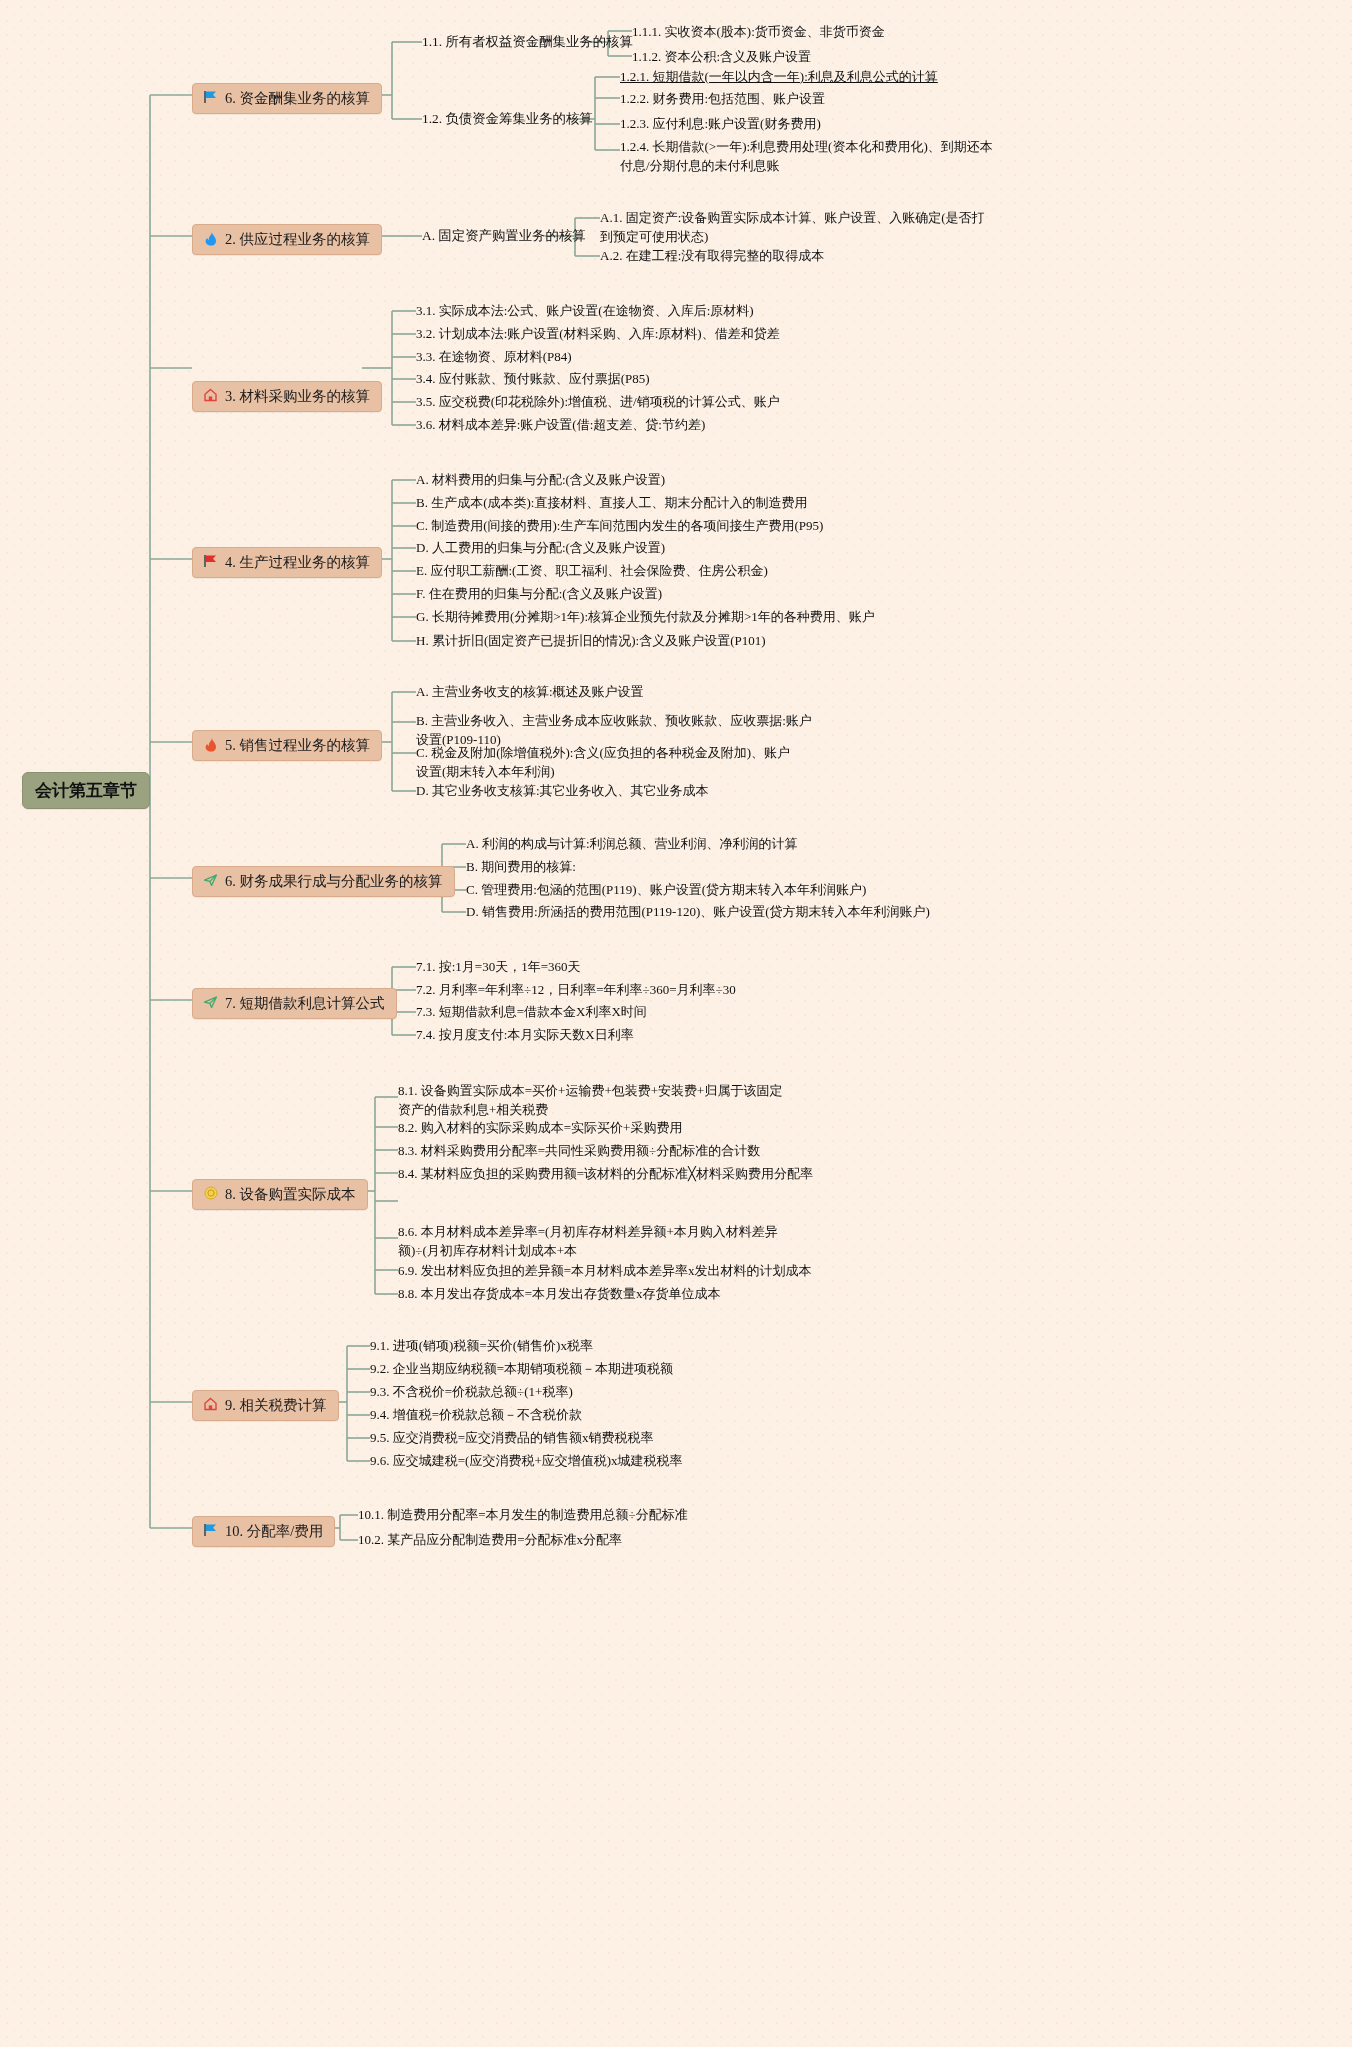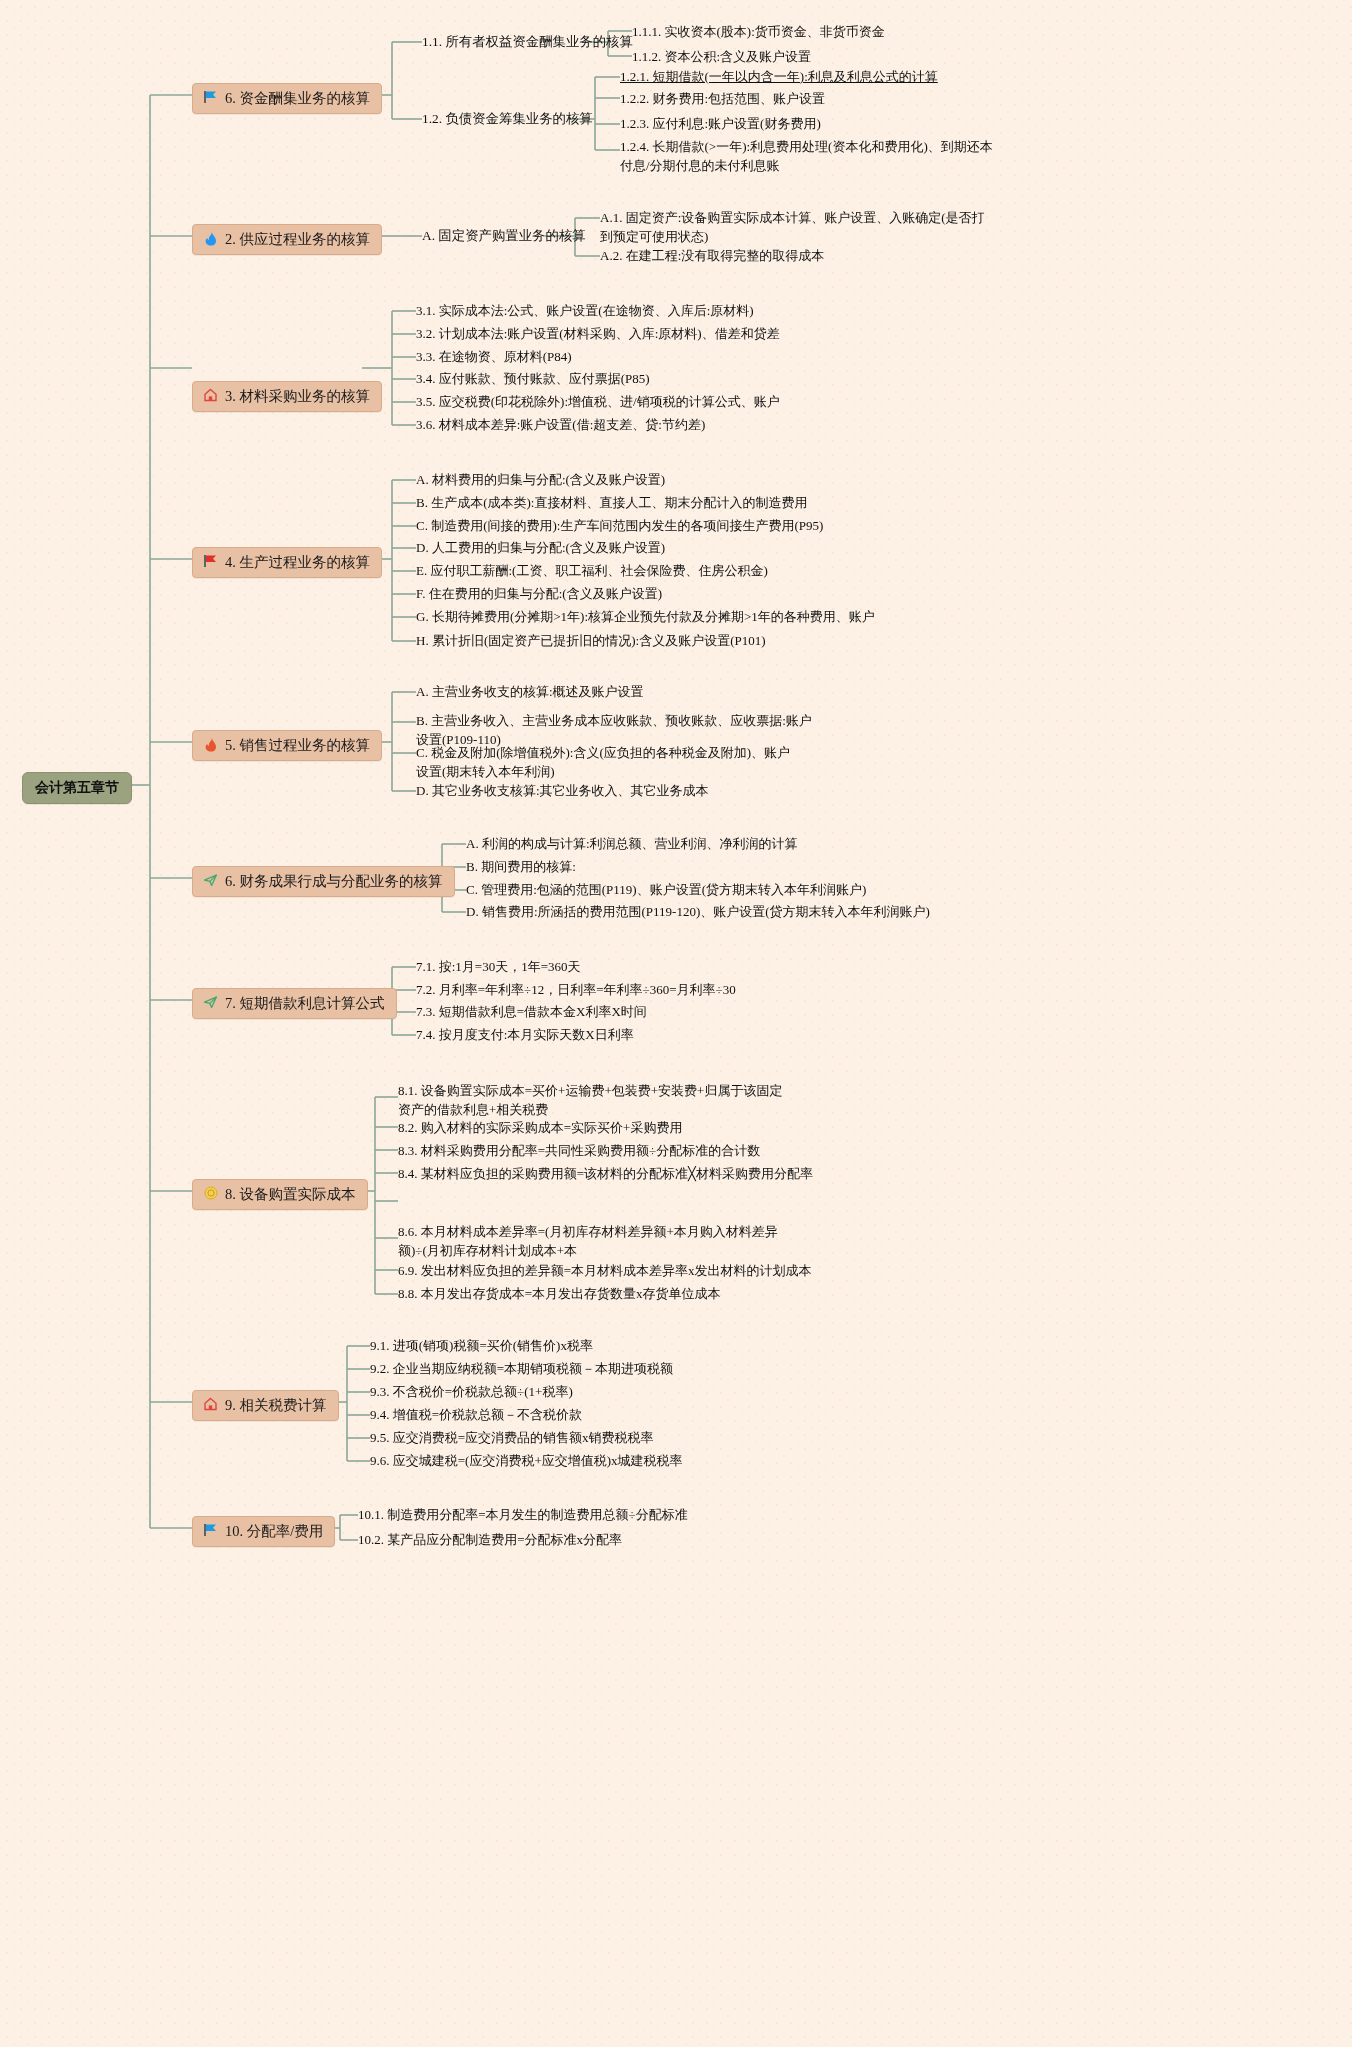--- a/index.html
+++ b/index.html
@@ -27,21 +27,21 @@
 
   
   .node{position:absolute;}
 
   .root{
     background:#9aa280;
     border:1px solid #8a916f;
     border-radius:6px;
     color:#111;
     font-weight:bold;
-    font-size:14px;
+    font-size:17px;
     padding:6px 12px;
     white-space:nowrap;
     box-shadow:0 1px 0 rgba(0,0,0,.06);
   }
 
   .topic{
     background:#e8c0a4;
     border:1px solid #d9ab8b;
     border-radius:4px;
     font-size:14.5px;

